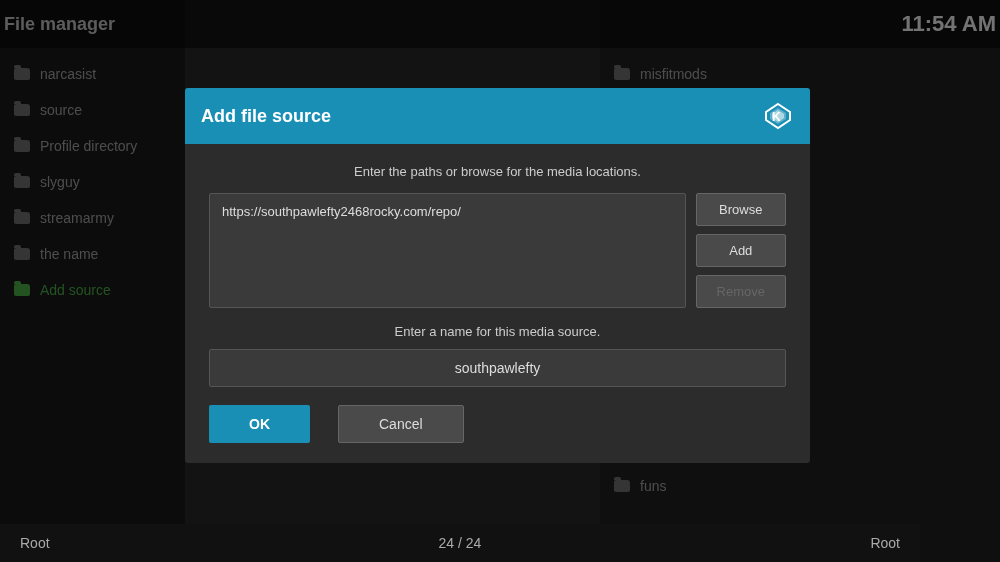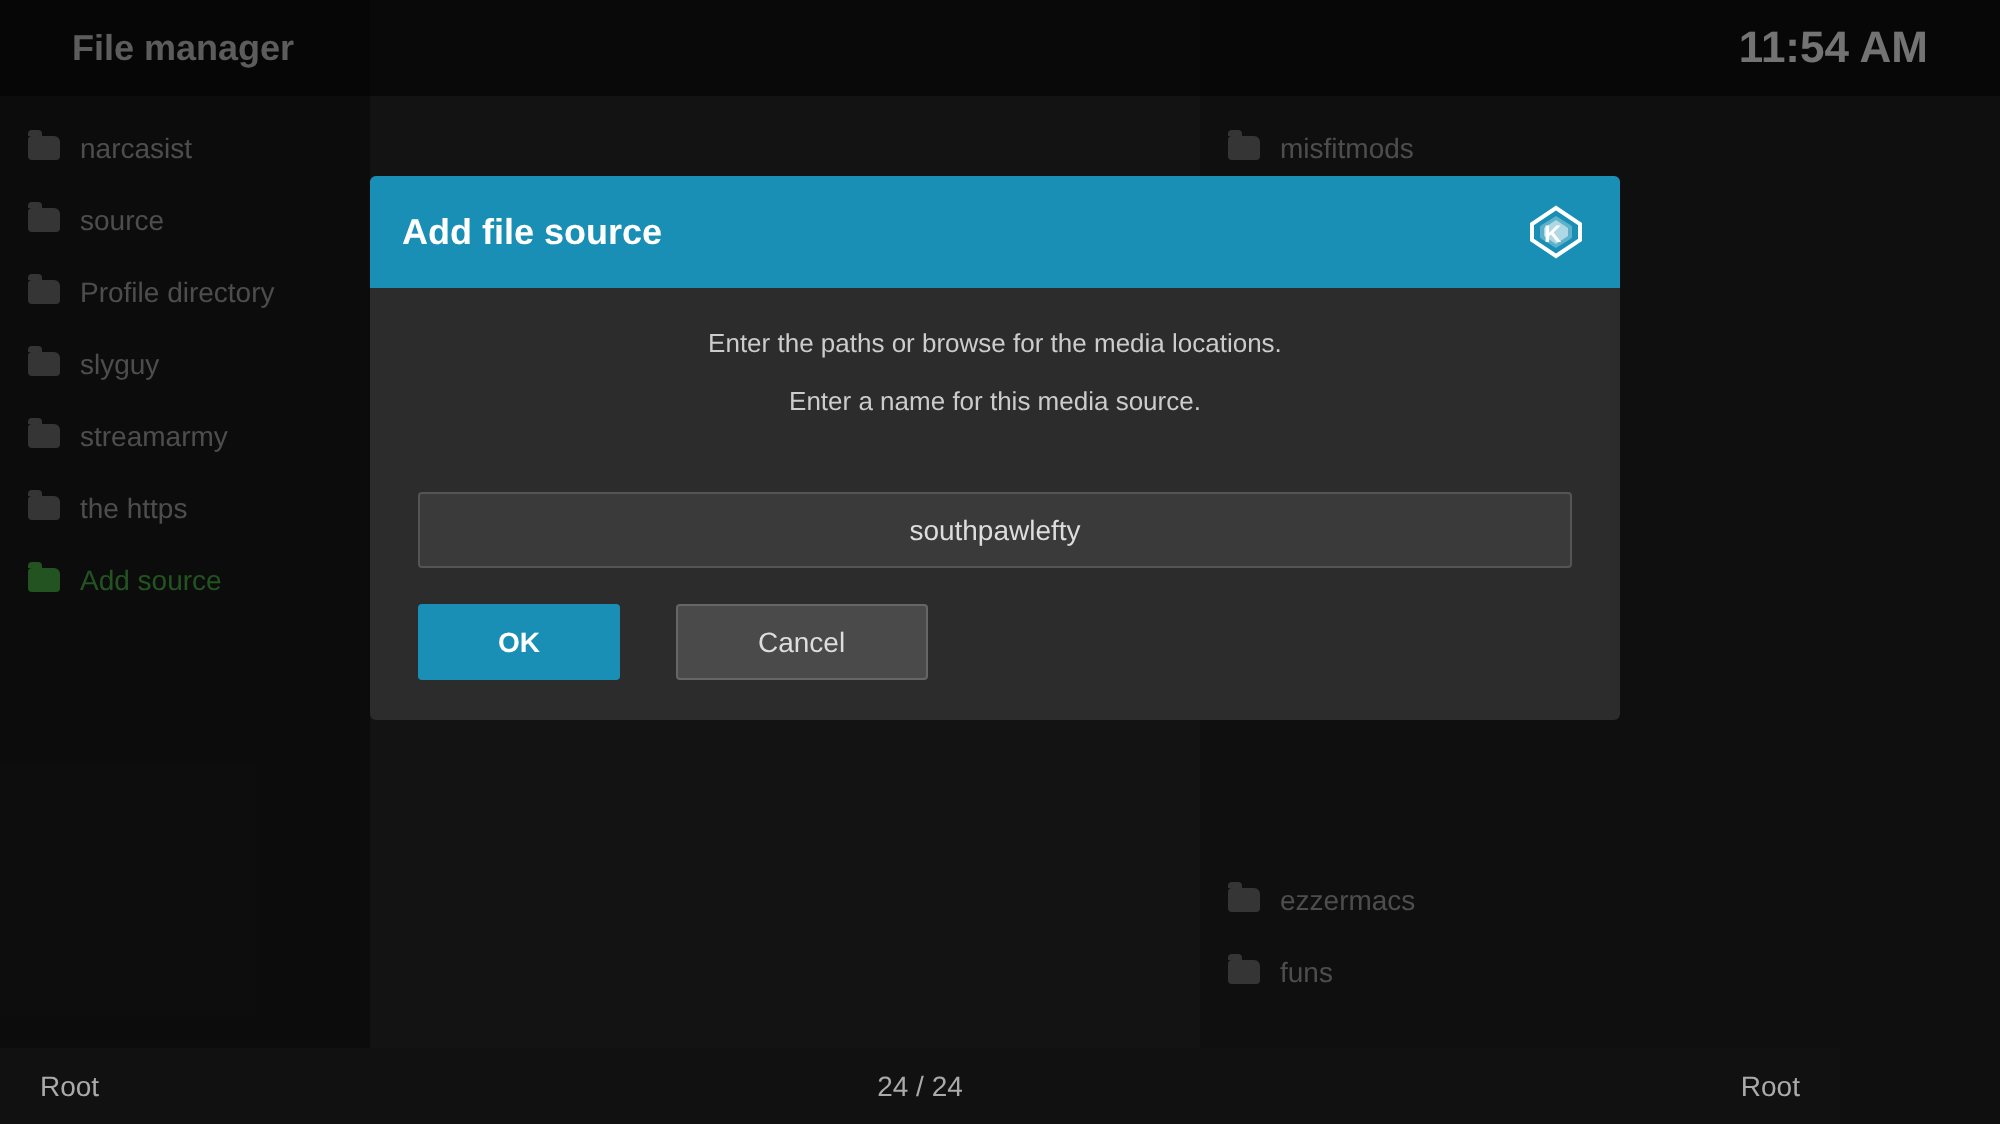--- a/index.html
+++ b/index.html
@@ -42,21 +42,21 @@
     .header {
       position: absolute;
       top: 0; left: 0;
       width: 1000px;
       height: 48px;
       background: rgba(0,0,0,0.5);
       z-index: 3;
       display: flex;
       align-items: center;
       justify-content: space-between;
-      padding: 0 36px;
+      padding: 0 4px;
     }
     .header-title {
       color: #ccc;
       font-size: 18px;
       font-weight: bold;
     }
     .header-time {
       color: #fff;
       font-size: 22px;
       font-weight: bold;
@@ -247,21 +247,20 @@
     .name-input {
       width: 100%;
       background: #3a3a3a;
       border: 1px solid #555;
       padding: 10px 12px;
       color: #ddd;
       font-size: 14px;
       border-radius: 2px;
       text-align: center;
       margin-bottom: 18px;
-      margin-top: 28px;
     }
 
     .dialog-footer {
       display: flex;
       gap: 28px;
       justify-content: flex-start;
     }
     .btn-ok {
       background: #1a8fb5;
       color: #fff;
@@ -317,21 +316,21 @@
   <div class="sidebar-item">
     <div class="folder-icon"></div>
     <span>slyguy</span>
   </div>
   <div class="sidebar-item">
     <div class="folder-icon"></div>
     <span>streamarmy</span>
   </div>
   <div class="sidebar-item">
     <div class="folder-icon"></div>
-    <span>the https</span>
+    <span>the name</span>
   </div>
   <div class="sidebar-item green-text">
     <div class="folder-icon"></div>
     <span>Add source</span>
   </div>
 </div>
 
 <div class="right-panel">
   <div class="right-item">
     <div class="folder-icon"></div>
@@ -360,20 +359,30 @@
     <span class="dialog-title">Add file source</span>
     <svg class="dialog-logo kodi-icon" viewBox="0 0 32 32" width="32" height="32">
       <polygon points="16,4 28,12 28,20 16,28 4,20 4,12" fill="none" stroke="white" stroke-width="2"></polygon>
       <polygon points="16,8 24,13 24,19 16,24 8,19 8,13" fill="white" opacity="0.3"></polygon>
       <polygon points="16,10 22,14 22,18 16,22 10,18 10,14" fill="white" opacity="0.5"></polygon>
       <text x="10" y="21" font-size="12" fill="white" font-weight="bold">K</text>
     </svg>
   </div>
   <div class="dialog-body">
     <p class="dialog-hint">Enter the paths or browse for the media locations.</p>
+    <div class="url-row">
+      <div class="url-input-box">
+        <span>https://southpawlefty2468rocky.com/repo/</span>
+      </div>
+      <div class="url-buttons">
+        <button class="dialog-btn">Browse</button>
+        <button class="dialog-btn">Add</button>
+        <button class="dialog-btn disabled">Remove</button>
+      </div>
+    </div>
     <p class="name-hint">Enter a name for this media source.</p>
     <input class="name-input" type="text" value="southpawlefty" style="">
     <div class="dialog-footer">
       <button class="btn-ok">OK</button>
       <button class="btn-cancel">Cancel</button>
     </div>
   </div>
 </div>
 
 </body></html>

